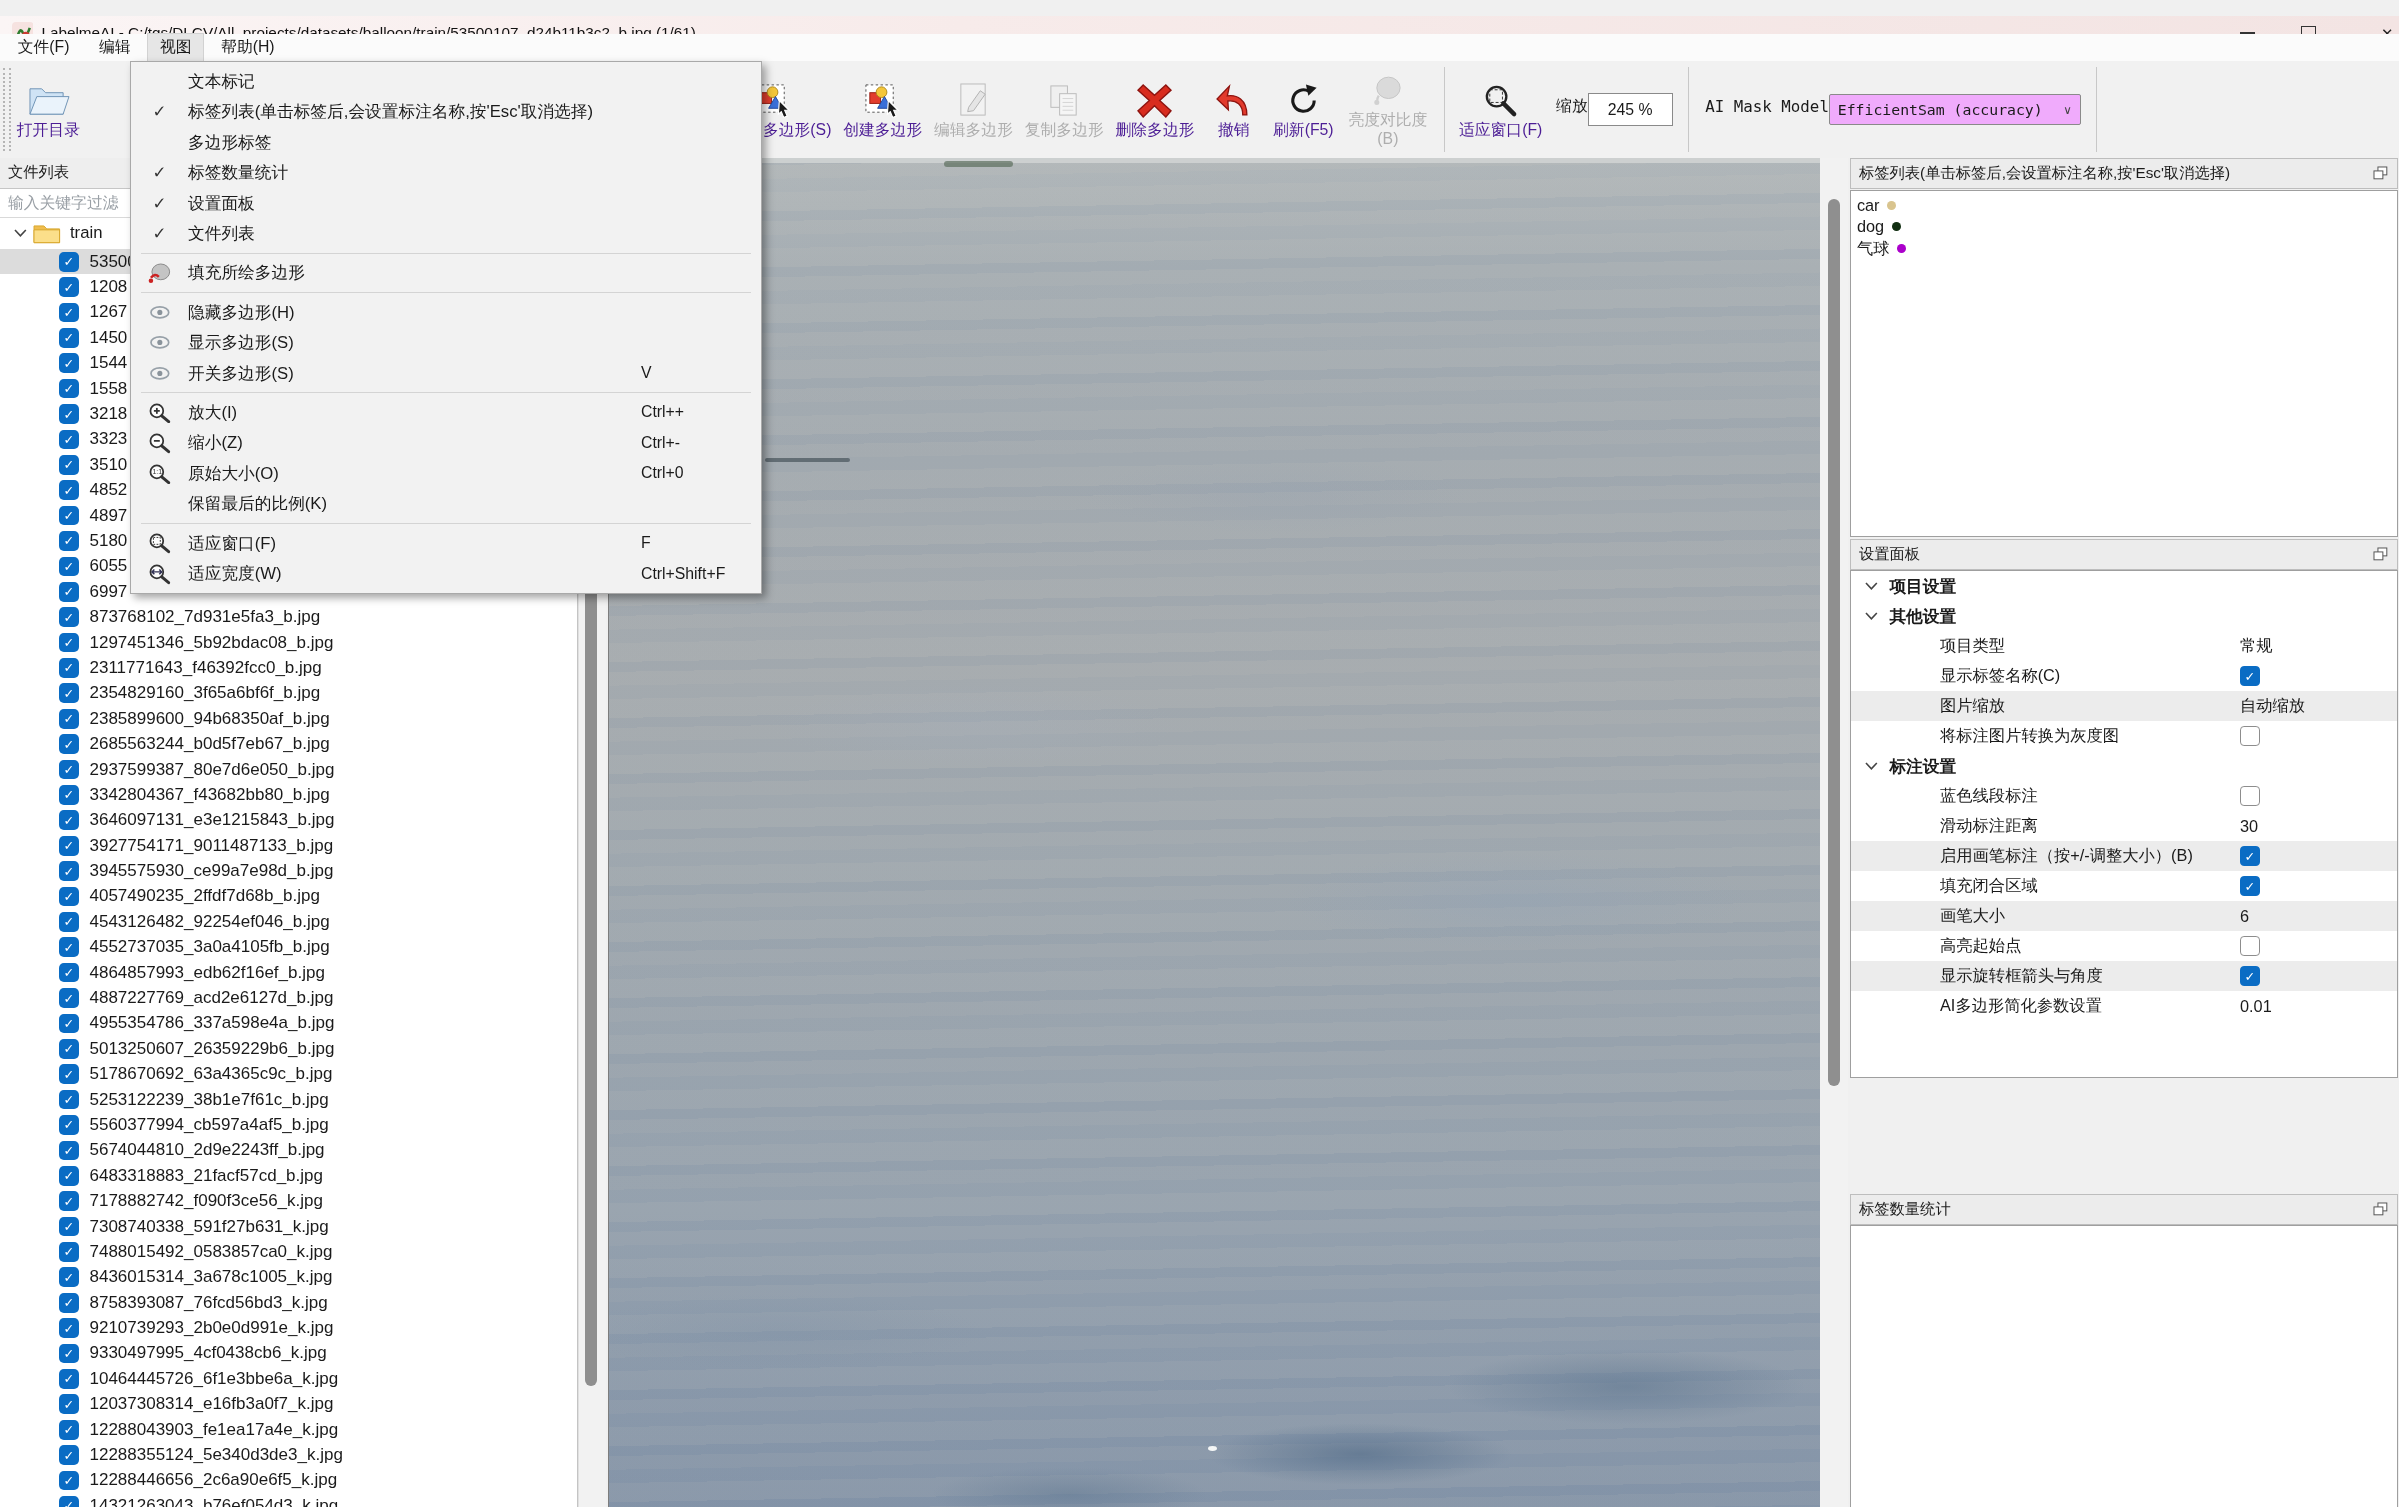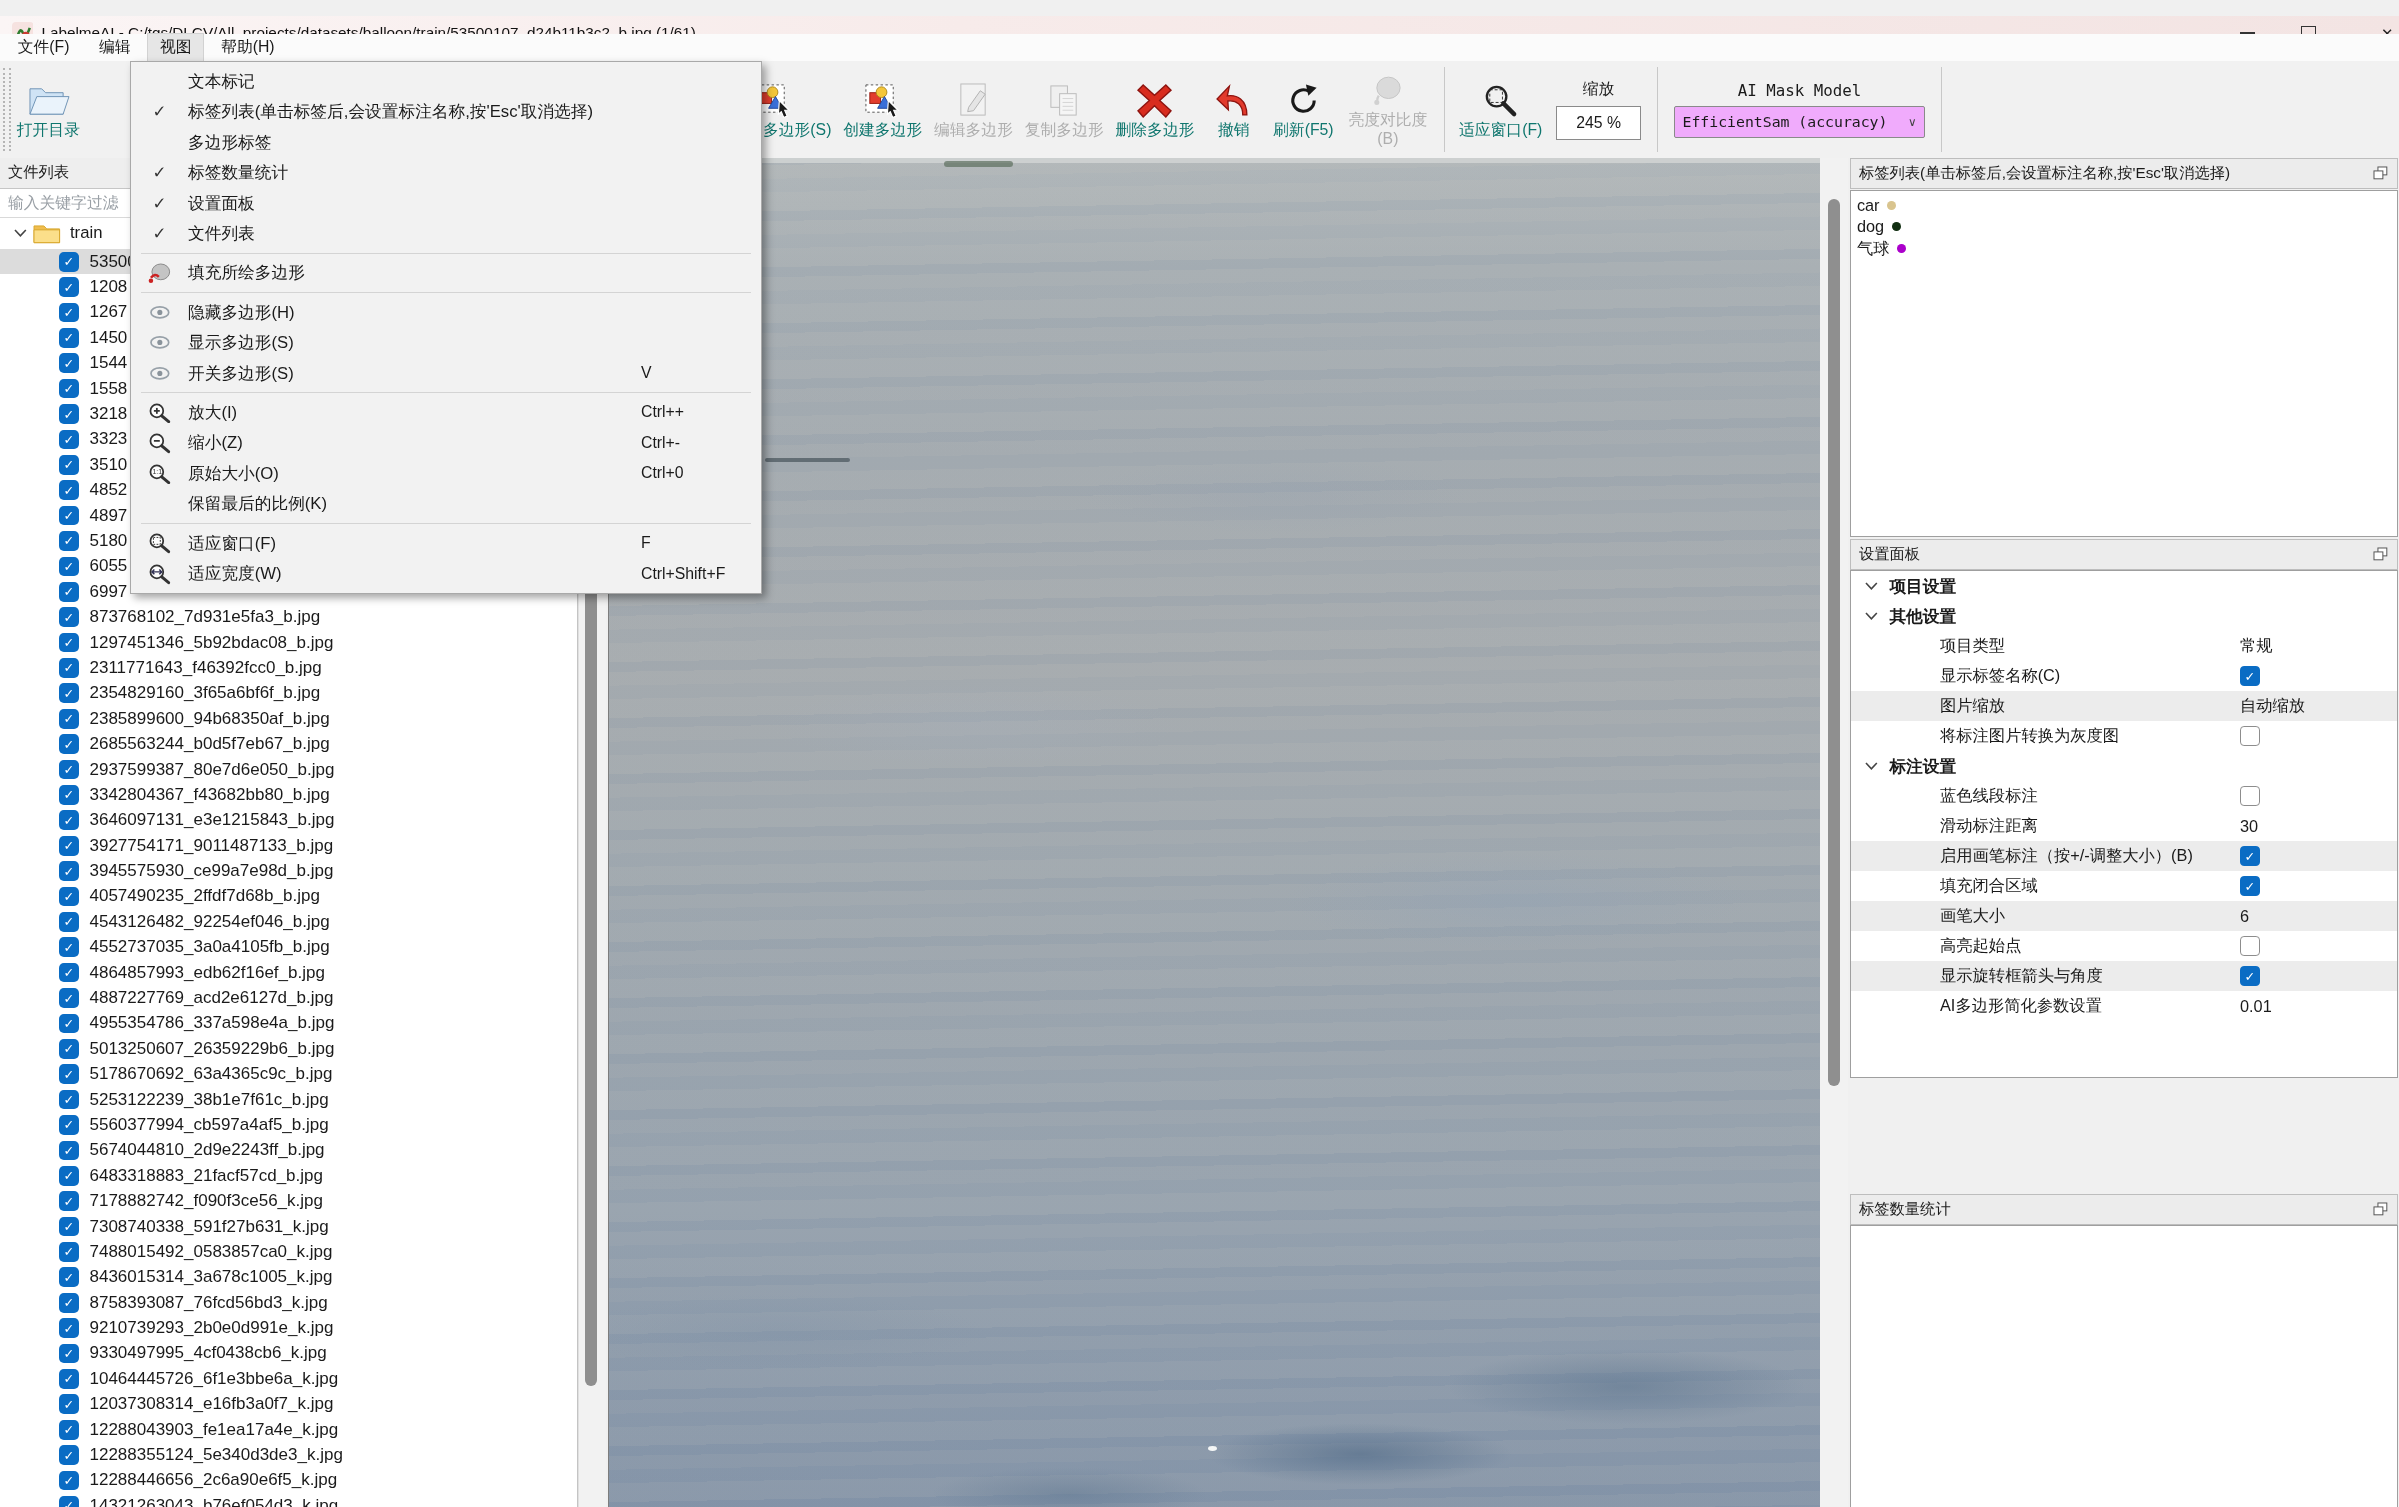--- a/index.html
+++ b/index.html
@@ -25,27 +25,27 @@
     display:flex;align-items:center;padding-left:5.9px;border-bottom:1px solid #ececec;}
   .mb-item{padding:3px 11.8px;font-size:15.8px;margin-right:5.9px;}
   .mb-item.active{background:#e6e6e6;outline:1px solid #d2d2d2;}
   
   #toolbar{position:absolute;left:0;top:61px;width:2400px;height:97px;background:#f1f1f1;
     border-bottom:1px solid #c9c9c9;display:flex;align-items:center;}
   #tb-handle{width:3.9px;height:83px;margin-left:3px;border-left:2px dotted #b5b5b5;border-right:2px dotted #b5b5b5;}
   .tbtn{display:flex;flex-direction:column;align-items:center;justify-content:center;text-align:center;
     padding:2px 5.9px;min-width:55px;}
   .tbtn-ic{height:41px;display:flex;align-items:center;justify-content:center;}
-  .tbtn-label{font-size:15.8px;color:#0f766e;white-space:nowrap;line-height:18.7px;}
+  .tbtn-label{font-size:15.8px;color:#4c1d95;white-space:nowrap;line-height:18.7px;}
   .tbtn.wrap .tbtn-label{white-space:normal;width:85px;}
   .tbtn.disabled .tbtn-label{color:#aeaeae;}
   .tbtn.disabled .tbtn-ic{filter:grayscale(1);opacity:.55;}
   .tb-sep{width:1px;height:85px;background:#c8c8c8;margin:0 7.9px;}
   #tb-spacer{width:512px;}
-  .tb-group{display:flex;flex-direction:column;align-items:center;margin:0 7.9px;}
+  .tb-group{display:flex;flex-direction:row;align-items:center;margin:0 7.9px;}
   .tb-group .g-label{font-size:15.8px;margin-bottom:5.9px;}
   .zoom-box{width:83px;height:31.5px;background:#fff;border:1px solid #8a8a8a;
     display:flex;align-items:center;justify-content:center;font-size:15.8px;}
   .model-box{width:234px;height:29.6px;background:#f0abfc;border:1px solid #8a8a8a;border-radius:2px;
     display:flex;align-items:center;justify-content:space-between;padding:0 7.9px;font-size:14.8px;}
   .mono{font-family:"DejaVu Sans Mono","Liberation Mono",monospace;}
   .chev-down{font-size:11.8px;color:#444;}
   
   #file-panel{position:absolute;left:0;top:158px;width:577px;height:1350px;background:#fff;border-right:1px solid #c4c4c4;}
   #file-header{position:absolute;left:0;top:0;width:577px;height:30.5px;background:#eeeeee;

